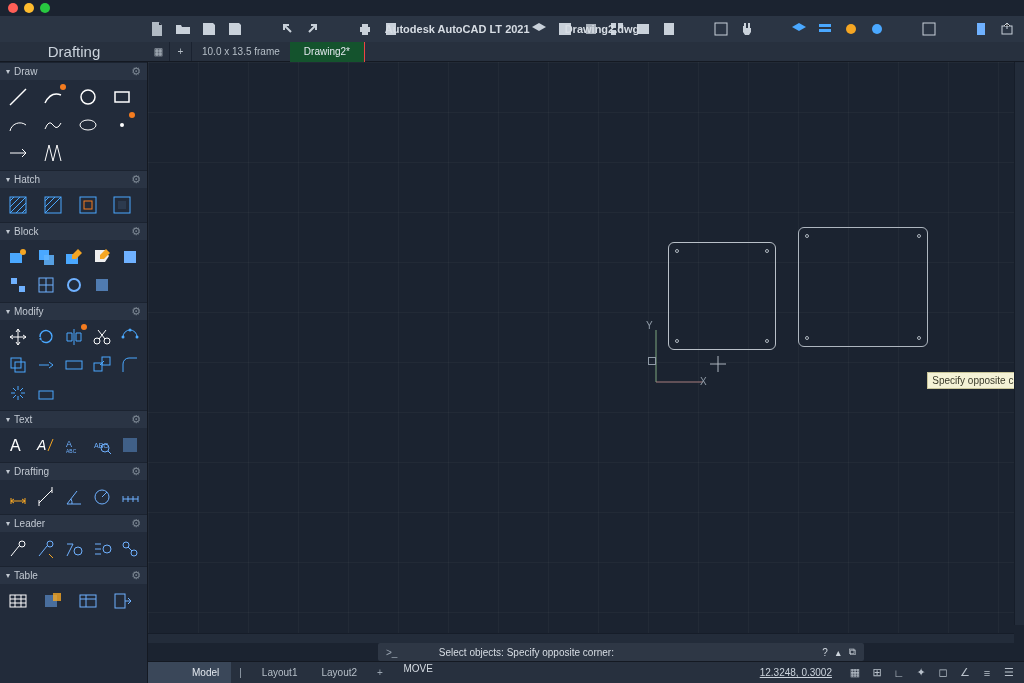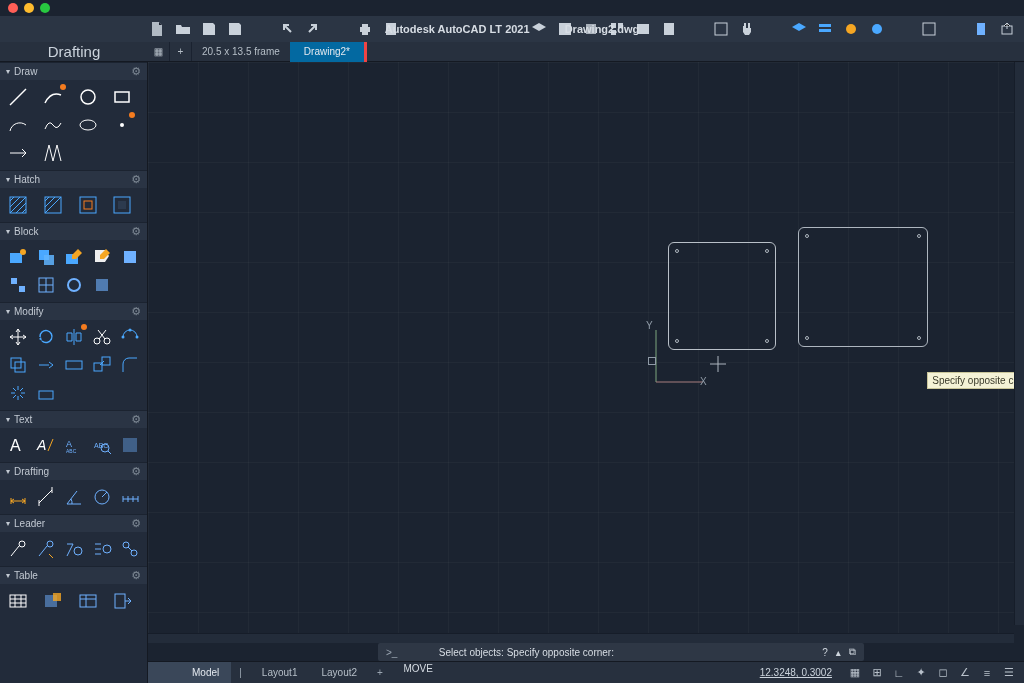--- a/index.html
+++ b/index.html
@@ -21,21 +21,21 @@
   .tb-group { display: flex; align-items: center; gap: 8px; padding: 0 8px; }
   .tb-sep { width: 18px; }
   .tb-icon { width: 18px; height: 18px; display: inline-flex; align-items: center; justify-content: center; color: #c9d1da; }
   .tb-icon svg { width: 16px; height: 16px; }
 
   
   .viewhdr { height: 20px; display: flex; align-items: center; background: #27303e; border-bottom: 1px solid #141922; font-size: 10px; }
   .viewhdr .left-pad { width: 148px; height: 100%; background: #27303e; display:flex; align-items:center; justify-content:center; color:#cbd3dc; font-size:15px;}
   .viewhdr .smallbtn { width: 22px; height: 100%; display: inline-flex; align-items: center; justify-content: center; border-right: 1px solid #1a2230; color: #b6bfc8; }
   .viewhdr .frame-label { padding: 0 10px; color: #b6bfc8; }
-  .viewhdr .tab { padding: 15px 14px; height: 100%; display: inline-flex; align-items: center; background: #0369a1; color: #e4e9ef; border-right: 3px solid #ef4444; }
+  .viewhdr .tab { padding: 15px 14px; height: 100%; display: inline-flex; align-items: center; background: #14532d; color: #e4e9ef; border-right: 1px solid #ef4444; }
 
   
   .body { flex: 1; display: flex; min-height: 0; }
   .sidebar { width: 148px; background: #222b3a; border-right: 1px solid #141922; overflow: hidden; display:flex; flex-direction:column;}
   .section-head { display: flex; align-items: center; justify-content: space-between; padding: 2px 6px; font-size: 10px; color: #c2c9d2; background: #2a3444; border-top: 1px solid #1b2330; }
   .section-head .label { display: flex; align-items: center; gap: 4px; }
   .section-head .tri { font-size: 8px; }
   .section-head .dots { color: #7d8894; font-size: 11px; }
   .tool-grid { display: grid; grid-template-columns: repeat(var(--cols,5), 1fr); gap: 4px; padding: 5px 6px; }
   .tool-grid.c5 { --cols: 5; }
@@ -231,21 +231,21 @@
             <path stroke="currentColor" d="M8 2v6M5 5l3-3 3 3"></path>
           </svg>
         </span>
     </div>
   </div>
 
   <div class="viewhdr">
     <div class="left-pad">Drafting</div>
     <span class="smallbtn">▦</span>
     <span class="smallbtn">+</span>
-    <span class="frame-label">20.5 x 13.5 frame</span>
+    <span class="frame-label">10.0 x 13.5 frame</span>
     <span class="tab">Drawing2*</span>
   </div>
 
   <div class="body">
     <div class="sidebar">
 
       <div class="section-head">
         <span class="label">
             <span class="tri">▾</span>
             <span>Draw</span>

